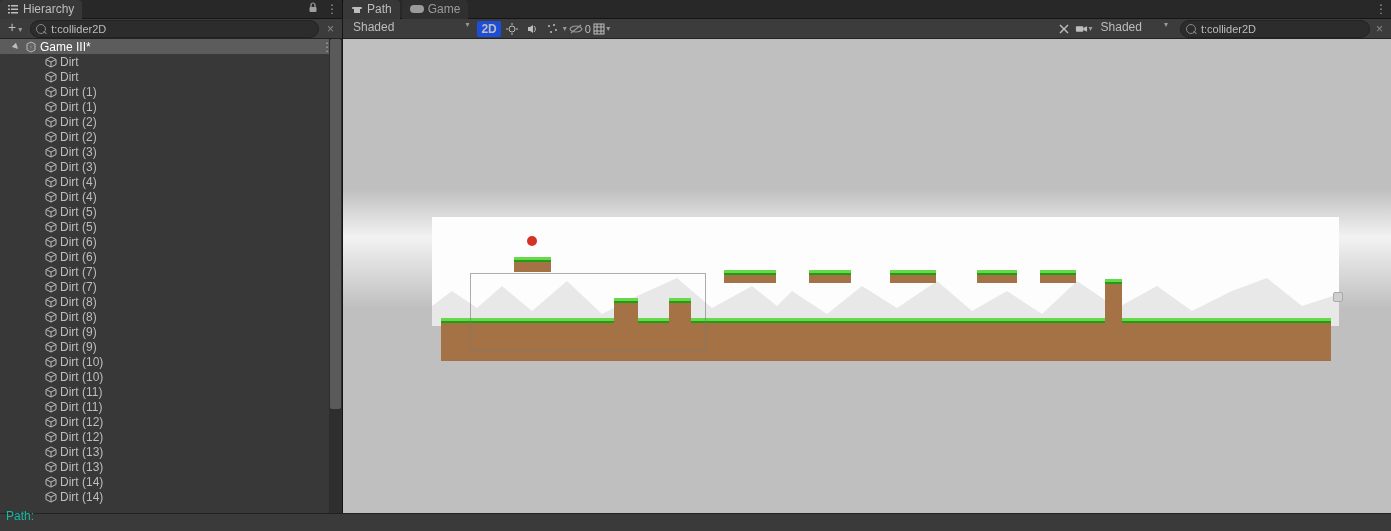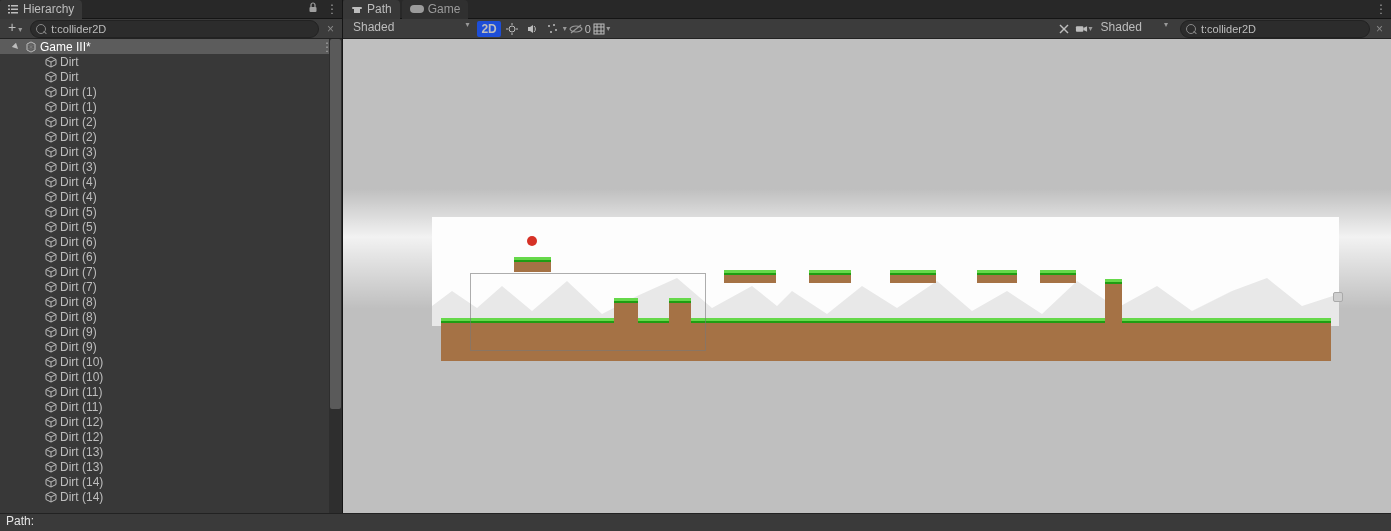--- a/index.html
+++ b/index.html
@@ -25,21 +25,21 @@
   .row.selected { background:#5C5C5C; color:#fff;}
   .row.root { padding-left:12px;}
   .foldout { width:10px; display:inline-block; margin-right:2px;}
   .foldout svg { display:block;}
   .cube { width:14px; height:14px; display:inline-flex; align-items:center; justify-content:center; margin-right:2px;}
   .unity-logo { width:14px; height:14px; display:inline-flex; align-items:center; justify-content:center; margin-right:2px;}
   .row-label { white-space:nowrap; }
   .row-kebab { margin-left:auto; margin-right:8px; color:#aaa; letter-spacing:1px;}
   .scrollbar-track { position:absolute; right:0; top:0; width:13px; height:100%; background:#2e2e2e;}
   .scrollbar-thumb { position:absolute; left:1px; width:11px; top:0; background:#5a5a5a; border-radius:2px;}
-  .path-bar { height:18px; background:#3a3a3a; border-top:1px solid #222; display:flex; align-items:flex-start; padding:0 6px; color:#e5e5e5;}
+  .path-bar { height:18px; background:#3a3a3a; border-top:1px solid #222; display:flex; align-items:flex-end; padding:8px 6px; color:#14b8a6;}
   .scene-panel { flex:1; display:flex; flex-direction:column; background:#282828; }
   .scene-toolbar { display:flex; align-items:center; height:20px; background:#3C3C3C; border-bottom:1px solid #222; gap:2px; padding:0 4px;}
   .tb-dd { display:flex; padding:0 6px; height:18px; gap:16px;}
   .tb-dd .arrow { font-size:8px; margin-left:30px; color:#999; }
   .tb-dd.shaded .arrow { margin-left:55px; }
   .badge-2d { background:#1d4ed8; border-radius:2px; padding:1px 4px; font-size:12px; font-weight:bold;}
   .tb-icon { width:18px; display:flex; align-items:center; justify-content:center; height:18px; color:#999;}
   .tb-combo { display:flex; align-items:center; gap:2px; font-size:11px;}
   .scene-search { width:190px; position:relative; margin-left:4px;}
   .scene-search input { width:100%; background:#2C2C2C; border:1px solid #222; border-radius:10px; color:#BDBDBD; padding:1px 18px 1px 20px; font-size:11px; height:18px;}

